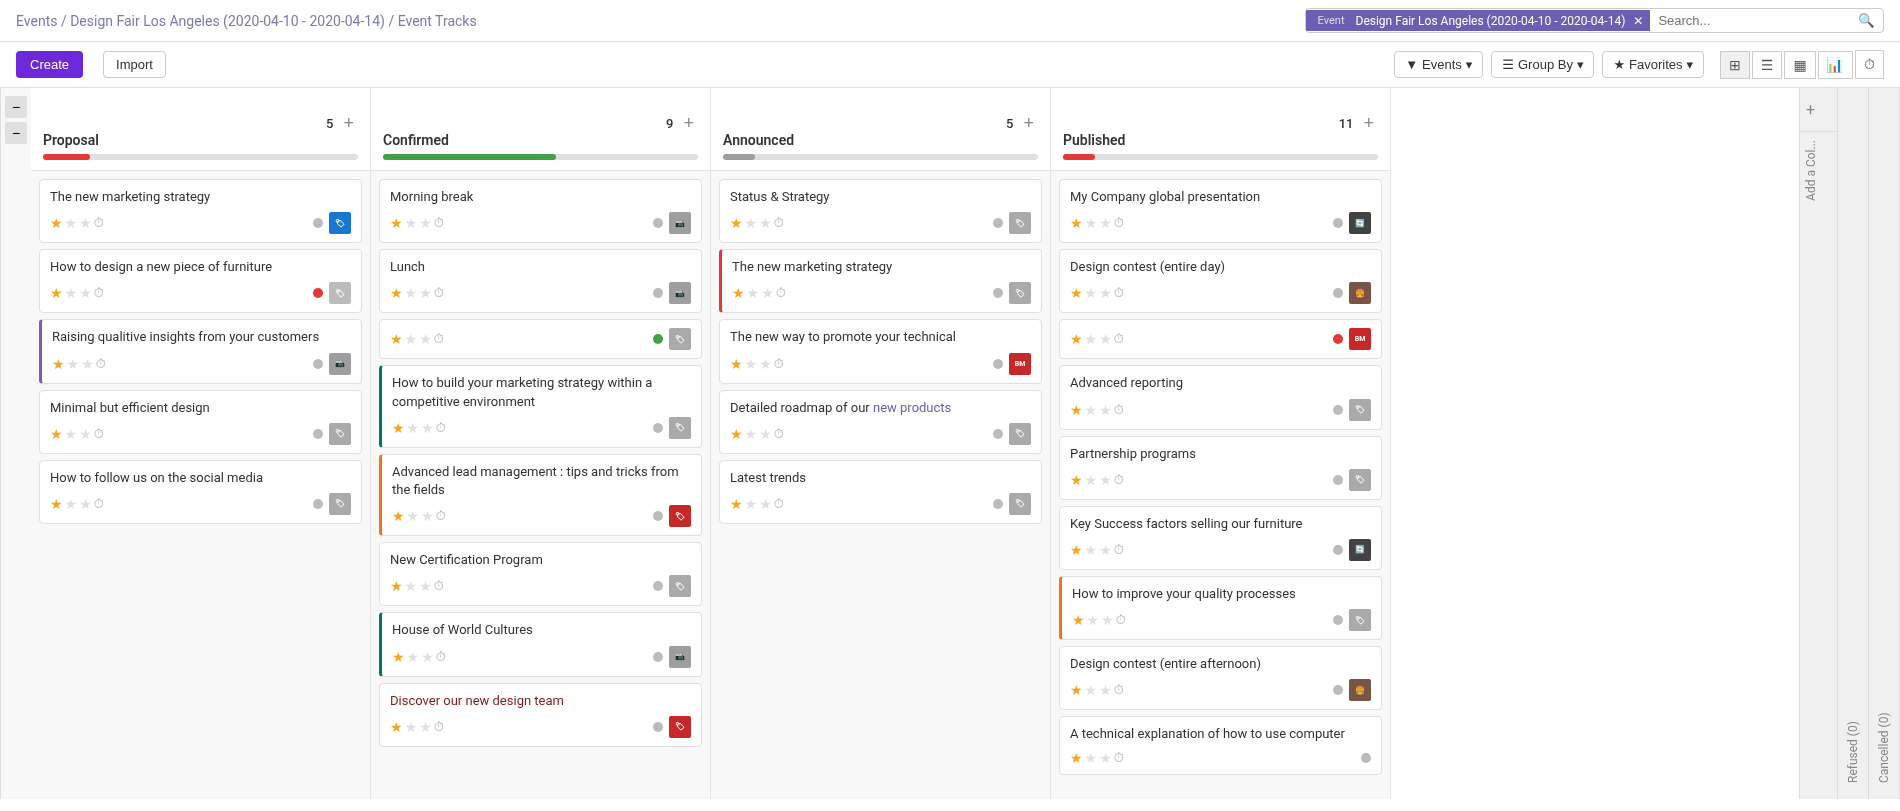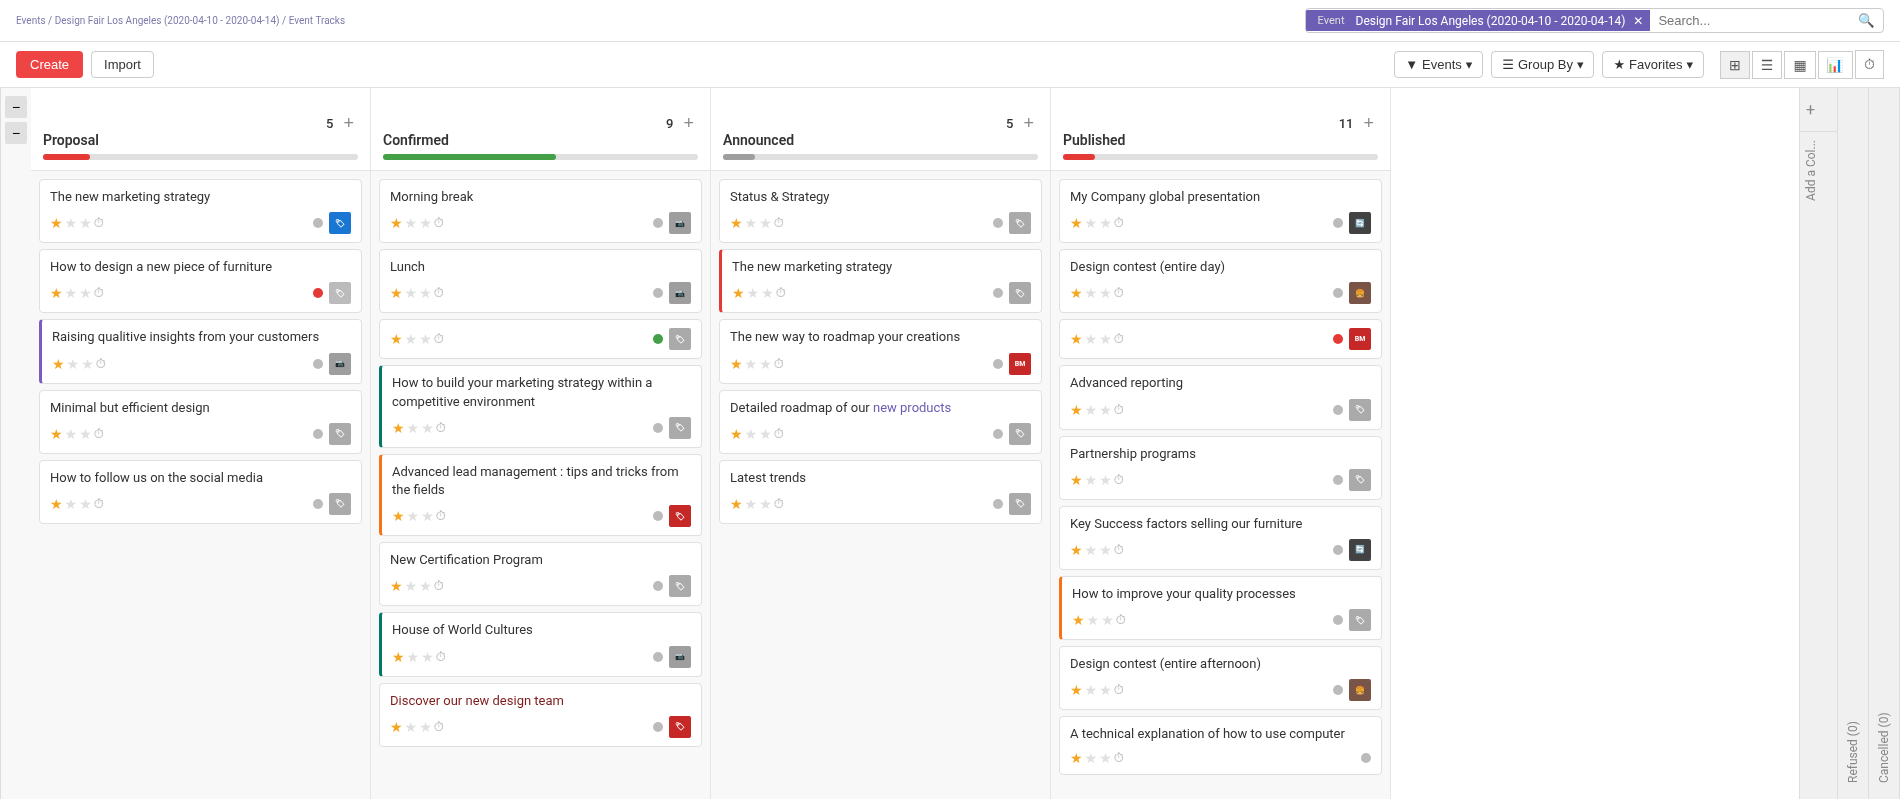--- a/index.html
+++ b/index.html
@@ -1,33 +1,33 @@
 <!DOCTYPE html>
 <html><head>
   <meta charset="utf-8">
   <style>
     * { box-sizing: border-box; margin: 0; padding: 0; }
     body { font-family: -apple-system, BlinkMacSystemFont, 'Segoe UI', Roboto, sans-serif; font-size: 13px; background: #fff; color: #333; }
     
     
     .top-bar { display: flex; align-items: center; justify-content: space-between; padding: 8px 16px; border-bottom: 1px solid #e0e0e0; background: #fff; }
-    .breadcrumb { font-size: 10px; color: #555; }
+    .breadcrumb { font-size: 14px; color: #555; }
     .breadcrumb span { color: #7c7bad; }
     .top-right { display: flex; gap: 8px; }
     .search-bar { display: flex; align-items: center; border: 1px solid #ccc; border-radius: 4px; overflow: hidden; }
     .event-tag { background: #6c5eb5; color: #fff; padding: 3px 7px; font-size: 12px; display: flex; align-items: center; gap: 4px; white-space: nowrap; }
     .event-tag .close { cursor: pointer; margin-left: 4px; }
     .search-input { border: none; outline: none; padding: 4px 8px; font-size: 13px; min-width: 200px; }
     .search-icon-btn { background: none; border: none; cursor: pointer; padding: 4px 8px; color: #555; }
     
     
     .action-bar { display: flex; align-items: center; justify-content: space-between; padding: 8px 16px; border-bottom: 1px solid #e0e0e0; }
     .left-actions { display: flex; align-items: center; gap: 8px; }
-    .btn-create { background: #ef4444; color: #fff; border: none; border-radius: 4px; padding: 6px 14px; cursor: pointer; font-size: 13px; font-weight: 500; }
-    .btn-import { background: none; border: 1px solid #ccc; border-radius: 4px; padding: 5px 12px; cursor: pointer; font-size: 13px; color: #333; }
+    .btn-create { background: #6d28d9; color: #fff; border: none; border-radius: 4px; padding: 6px 14px; cursor: pointer; font-size: 13px; font-weight: 500; }
+    .btn-import { background: none; border: 1px solid #ccc; border-radius: 4px; padding: 5px 12px; cursor: pointer; font-size: 13px; color: #333; margin-left: 12px; }
     .right-actions { display: flex; align-items: center; gap: 8px; }
     .btn-filter { border: 1px solid #ccc; background: #fff; border-radius: 4px; padding: 5px 10px; cursor: pointer; font-size: 13px; color: #333; display: flex; align-items: center; gap: 4px; }
     .view-icons { display: flex; align-items: center; gap: 2px; margin-left: 8px; }
     .view-btn { background: none; border: 1px solid #ccc; padding: 5px 8px; cursor: pointer; color: #555; font-size: 14px; }
     .view-btn.active { background: #f0f0f0; }
     
     
     .kanban-wrapper { display: flex; overflow-x: auto; height: calc(100vh - 100px); }
     .kanban-board { display: flex; flex: 1; gap: 0; overflow-x: auto; padding: 0; }
     
@@ -404,21 +404,21 @@
                   <span class="star">★</span>
                   <span class="clock-icon">⏱</span>
                 </div>
               <div class="card-meta">
                   <div class="dot dot-gray"></div>
                   <div class="mini-avatar" style="background:#aaa;font-size:8px;border-radius:2px;">🏷</div>
                 </div>
             </div>
           </div>
           <div class="card">
-            <div class="card-title">The new way to roadmap your creations</div>
+            <div class="card-title">The new way to promote your technical</div>
             <div class="card-bottom">
               <div class="stars">
                   <span class="star filled">★</span>
                   <span class="star">★</span>
                   <span class="star">★</span>
                   <span class="clock-icon">⏱</span>
                 </div>
               <div class="card-meta">
                   <div class="dot dot-gray"></div>
                   <div class="mini-avatar" style="background:#c62828;font-size:8px;border-radius:2px;color:#fff;font-weight:bold;font-size:7px;">BM</div>

